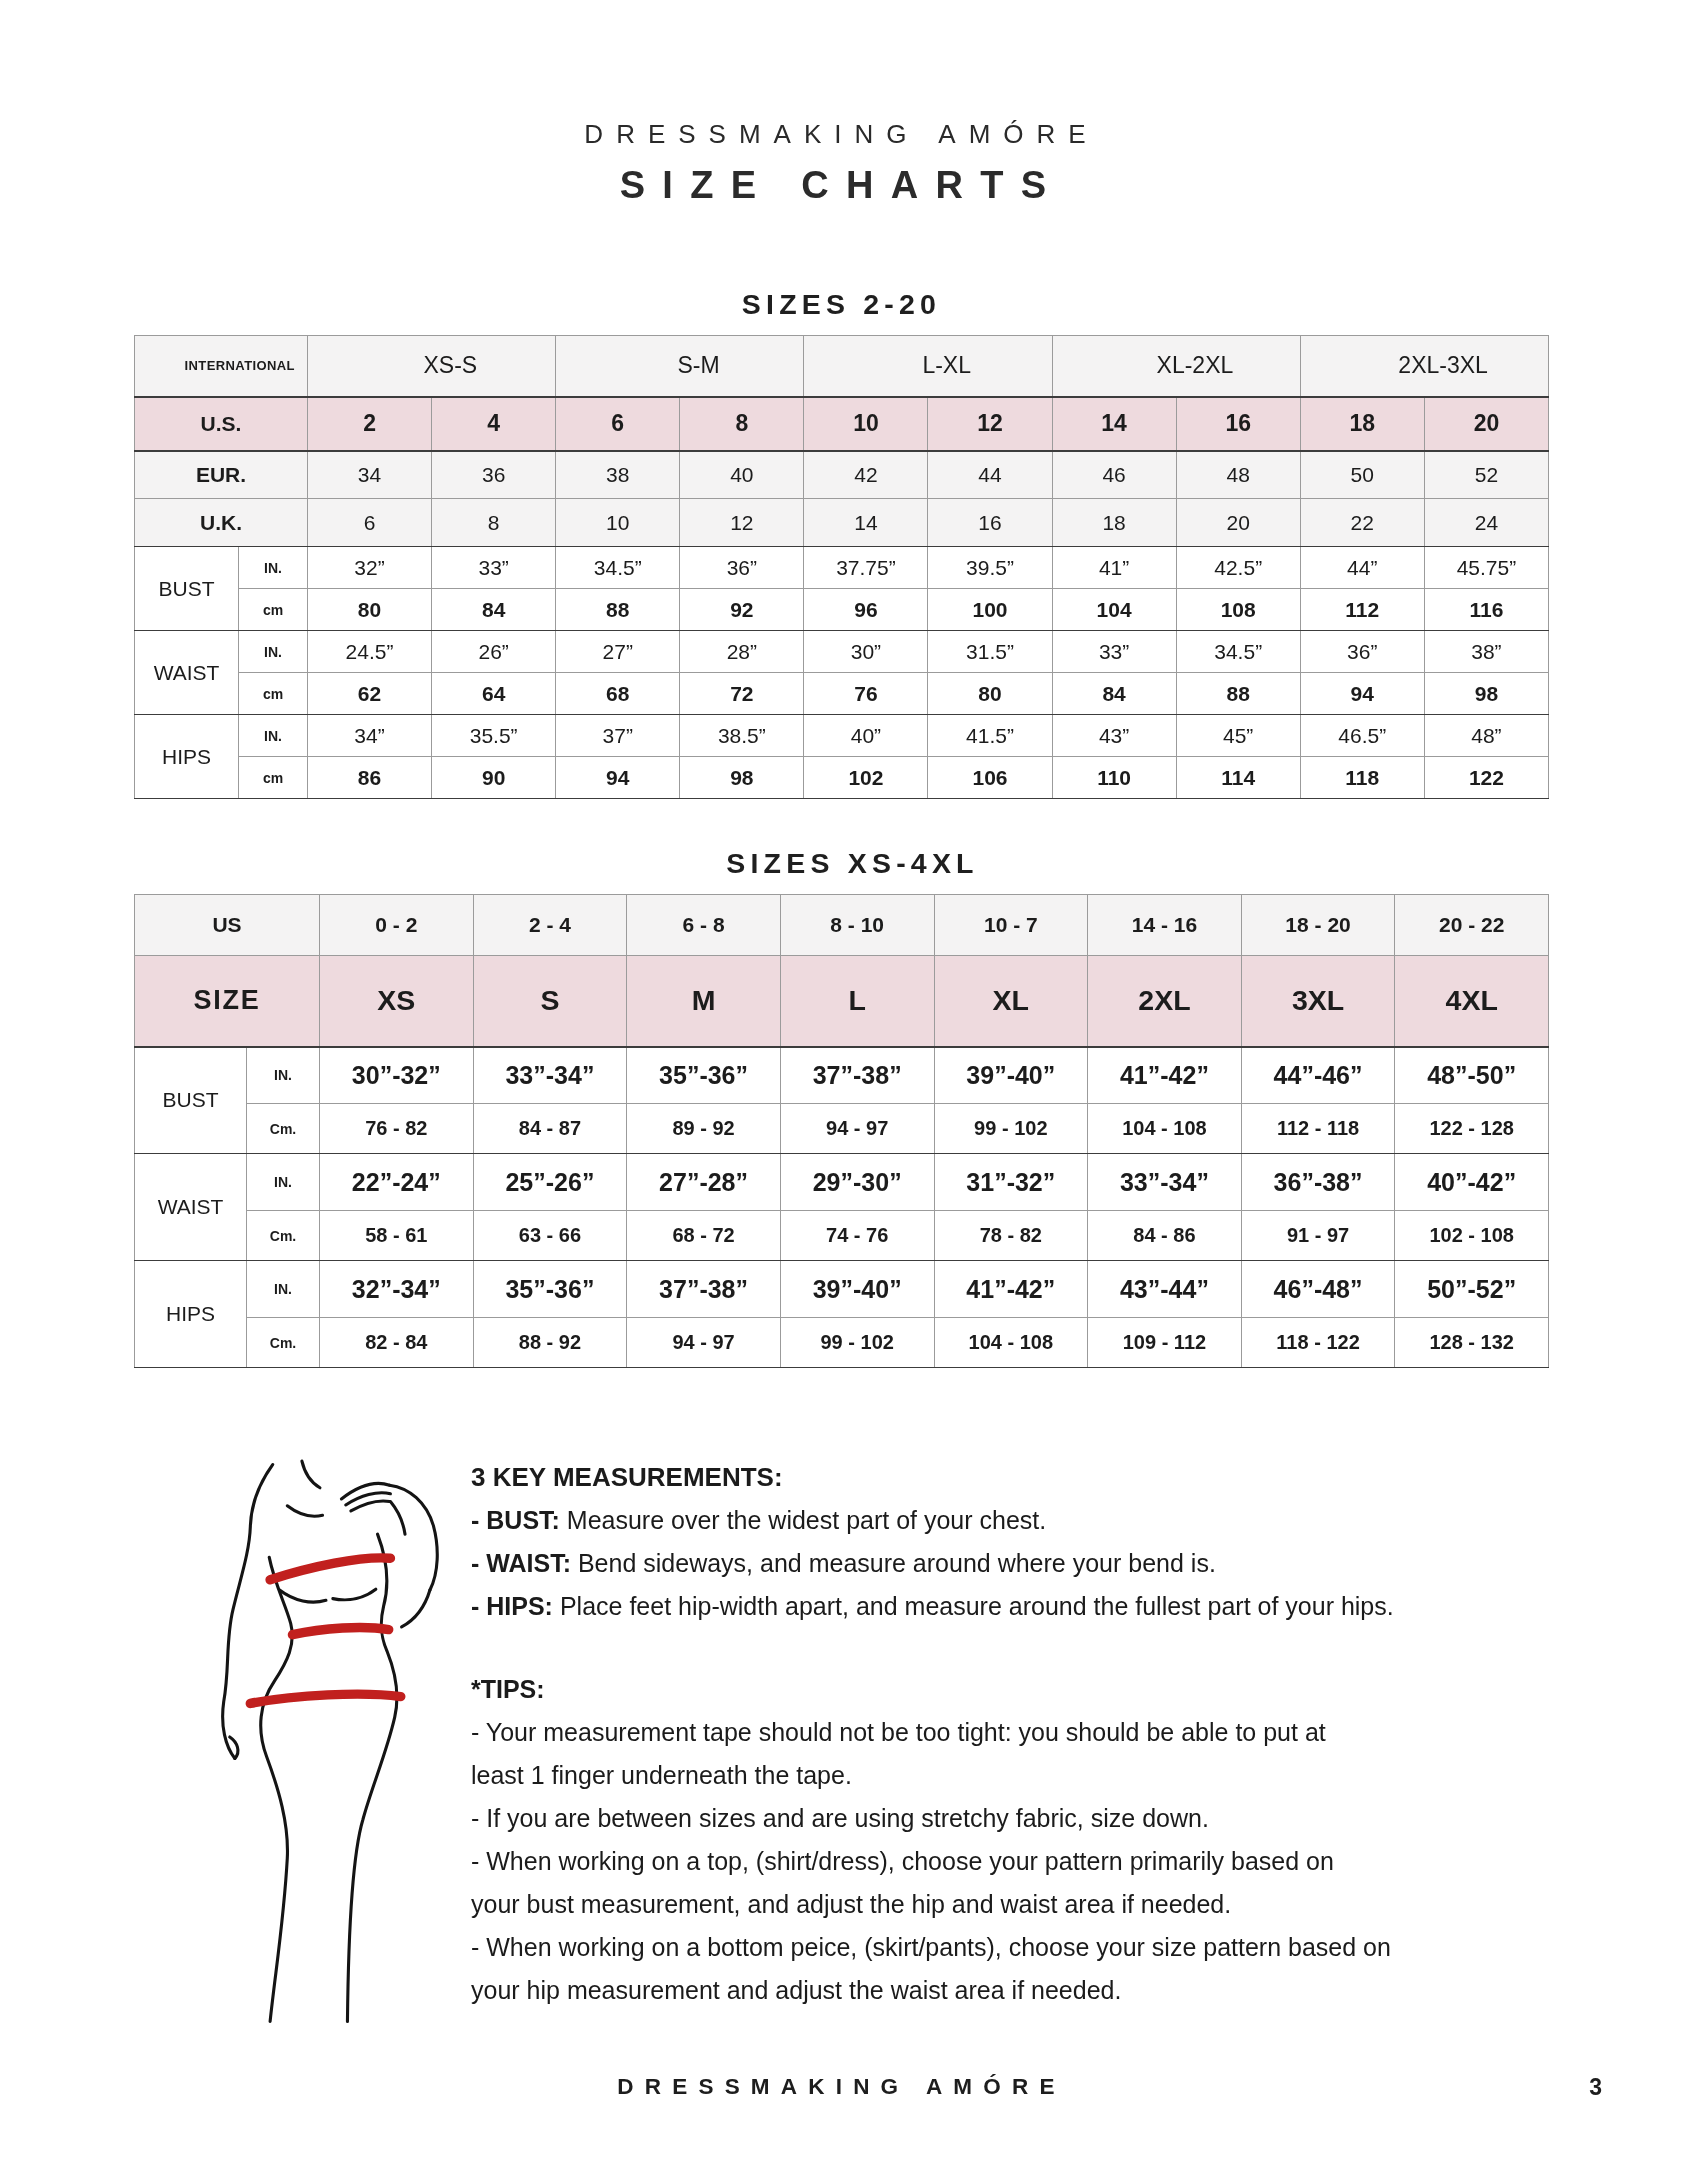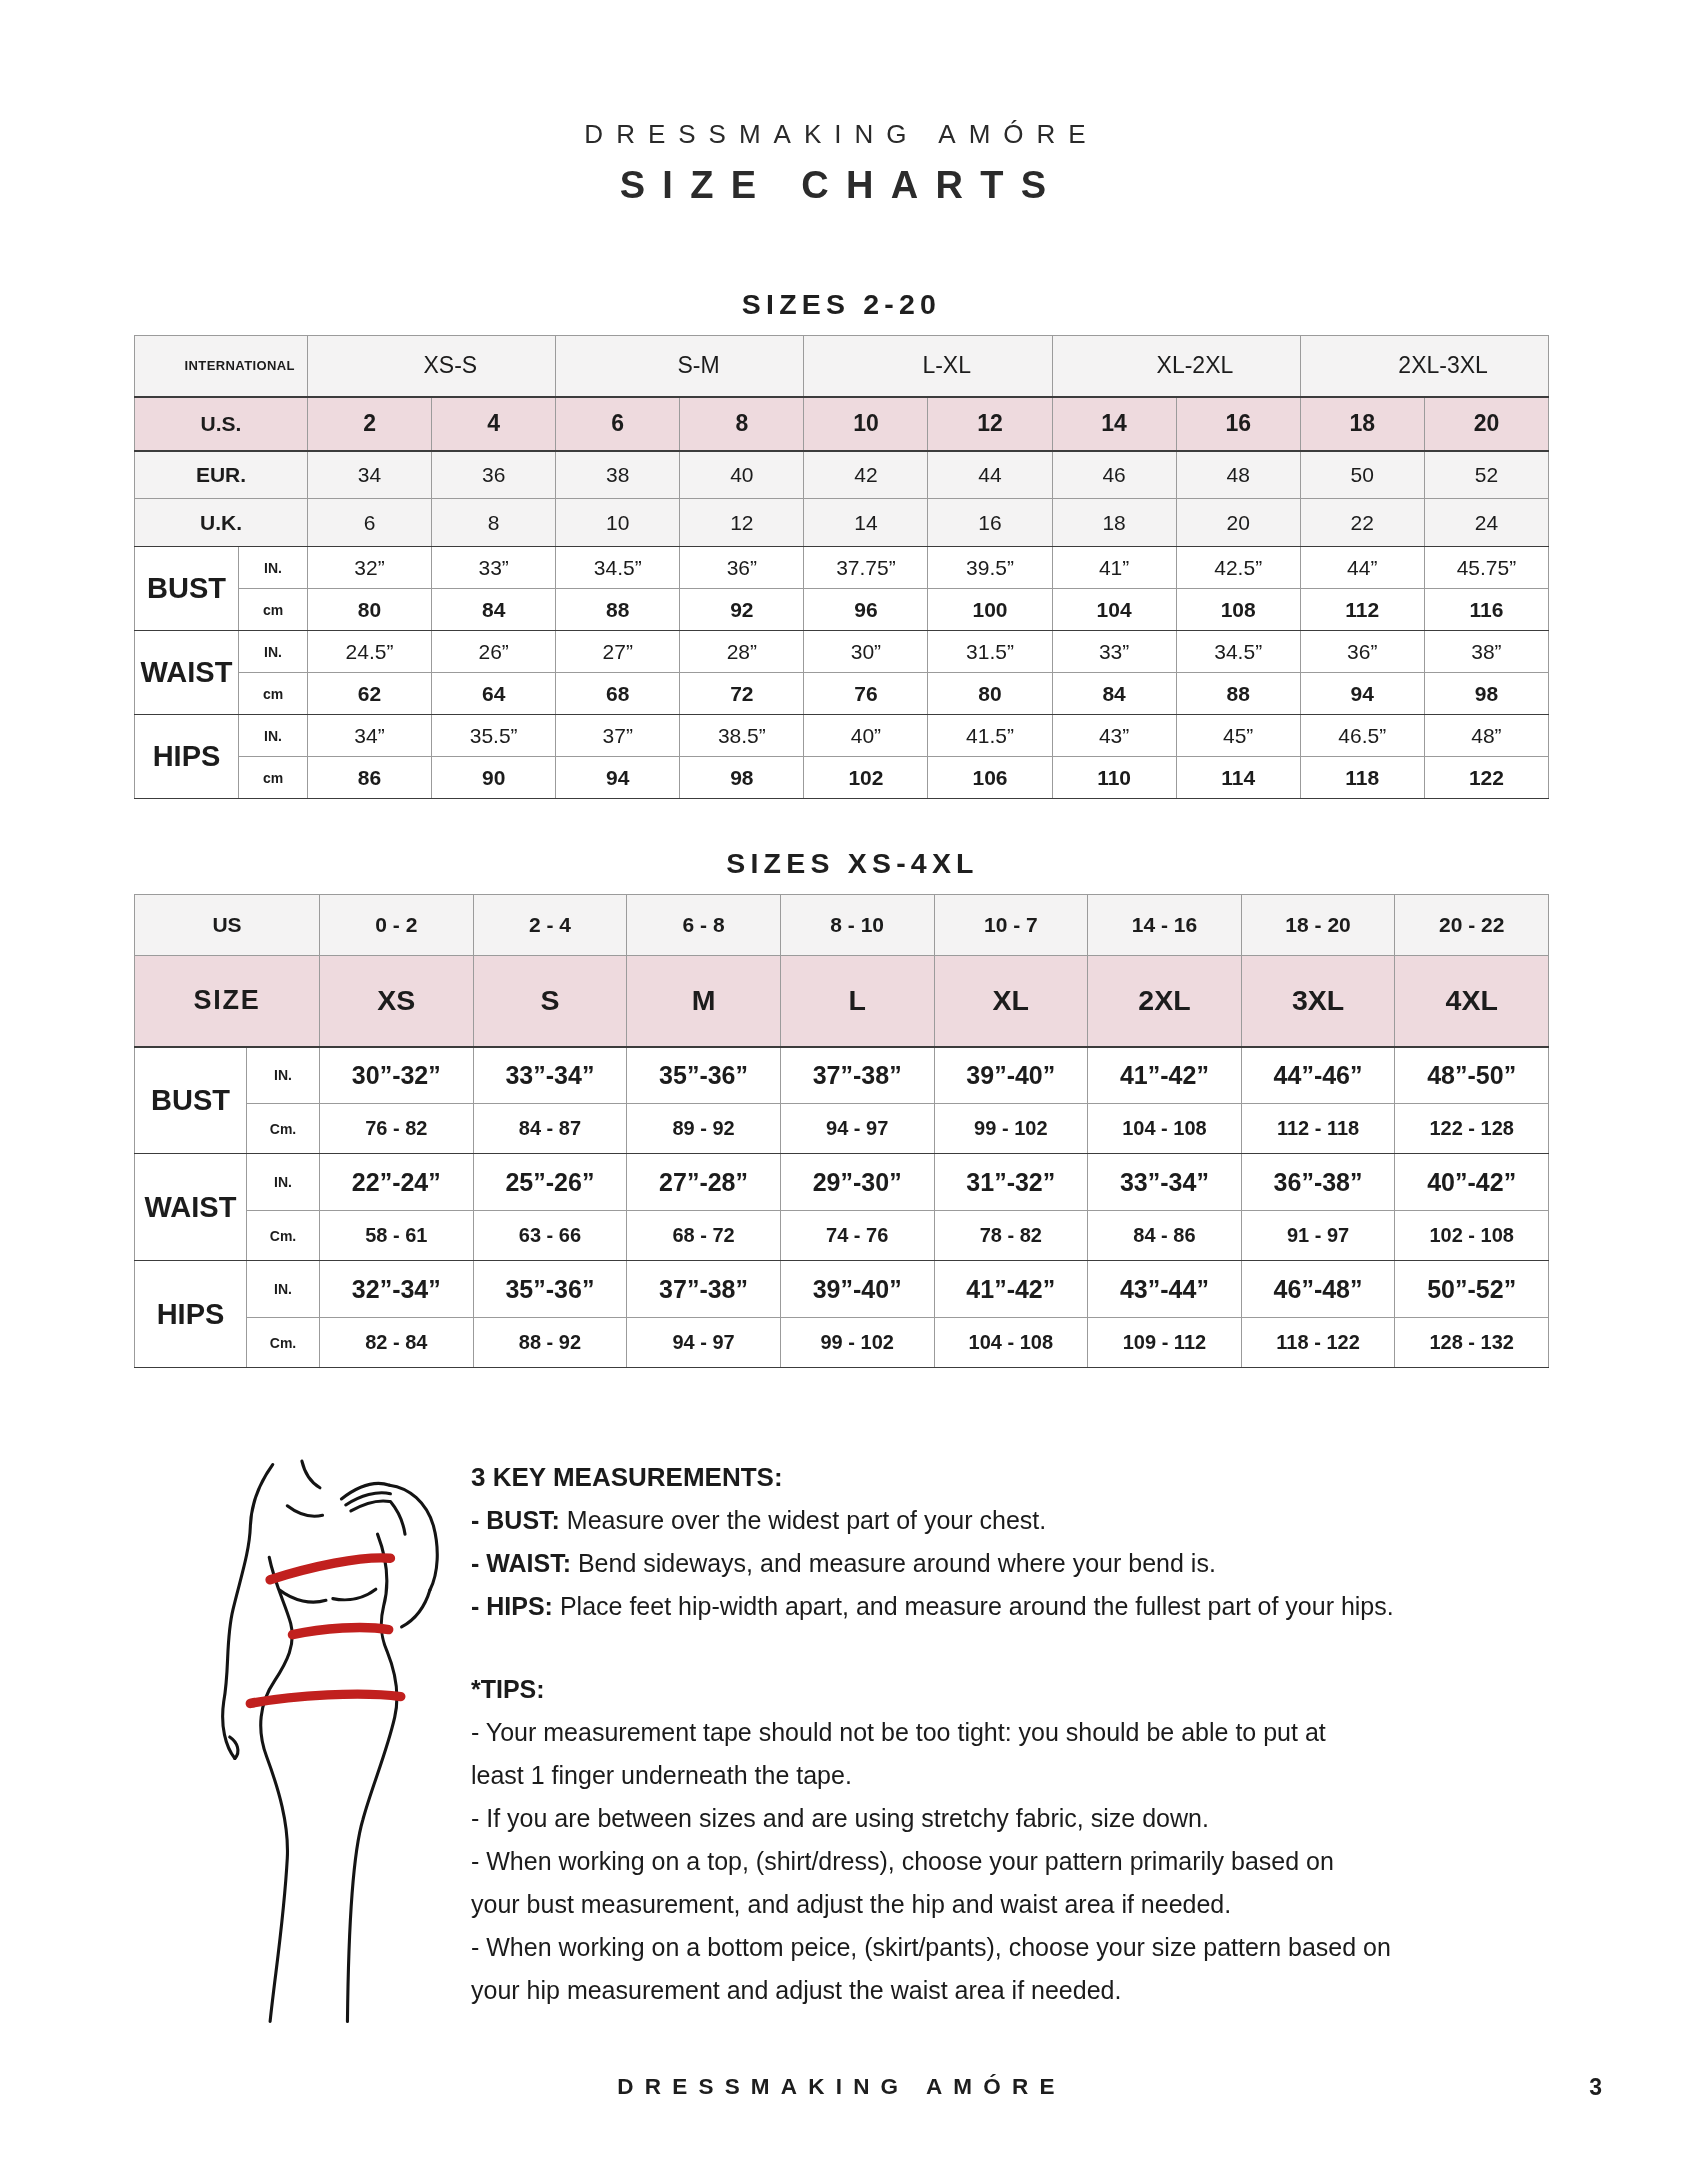--- a/index.html
+++ b/index.html
@@ -43,21 +43,21 @@
   .t1 tr.r-us  td{height:54px;background:var(--pink);border-bottom:2.6px solid var(--bdark);}
   .t1 tr.r-eu  td{height:48px;background:var(--gray);}
   .t1 tr.r-uk  td{height:48px;background:var(--gray);border-bottom:1.7px solid var(--bdark);}
   .t1 tr.r-min td{height:42px;}
   .t1 tr.r-mcm td{height:42px;border-bottom:1.7px solid var(--bdark);}
   .c-intl{font-size:13px;font-weight:700;letter-spacing:0.4px;}
   .c-group{font-size:23px;font-weight:400;}
   .c-lbl{font-size:21px;font-weight:700;}
   .c-usval{font-size:23px;font-weight:700;}
   .c-val{font-size:21px;font-weight:400;}
-  .c-mlabel{font-size:29px;font-weight:700;border-bottom:1.7px solid var(--bdark) !important;}
+  .c-mlabel{font-size:21px;font-weight:400;border-bottom:1.7px solid var(--bdark) !important;}
   .c-unit{font-size:14px;font-weight:600;}
   .c-inval{font-size:21px;font-weight:400;}
   .c-cmval{font-size:21px;font-weight:700;}
   
   .t2{margin-top:19px;}
   .t2 tr.r-us2  td{height:61px;background:var(--gray);}
   .t2 tr.r-size td{height:91px;background:var(--pink);border-bottom:2.6px solid var(--bdark);}
   .t2 tr.r-min td{height:57px;}
   .t2 tr.r-mcm td{height:50px;border-bottom:1.7px solid var(--bdark);}
   .c-lbl2{font-size:21px;font-weight:600;}

